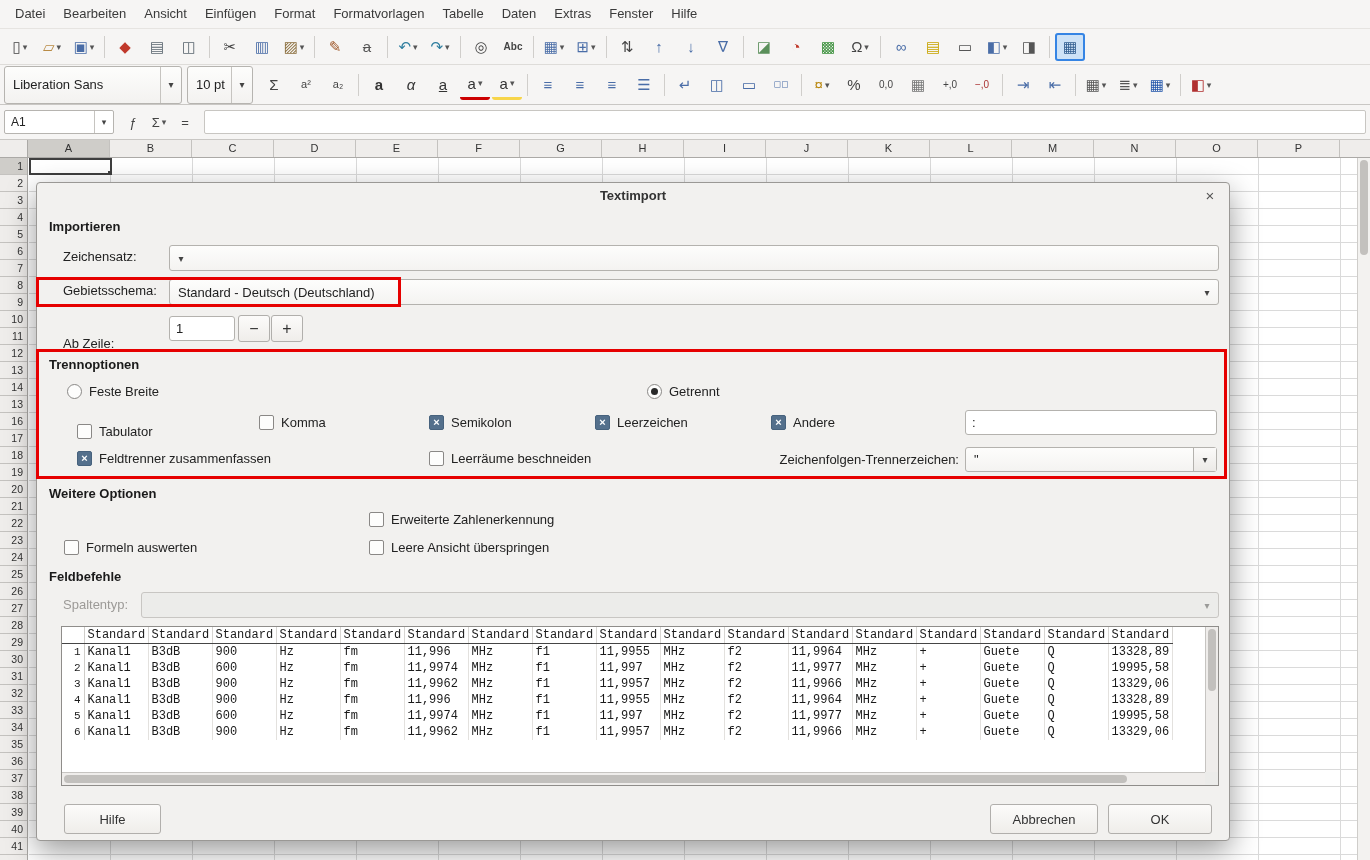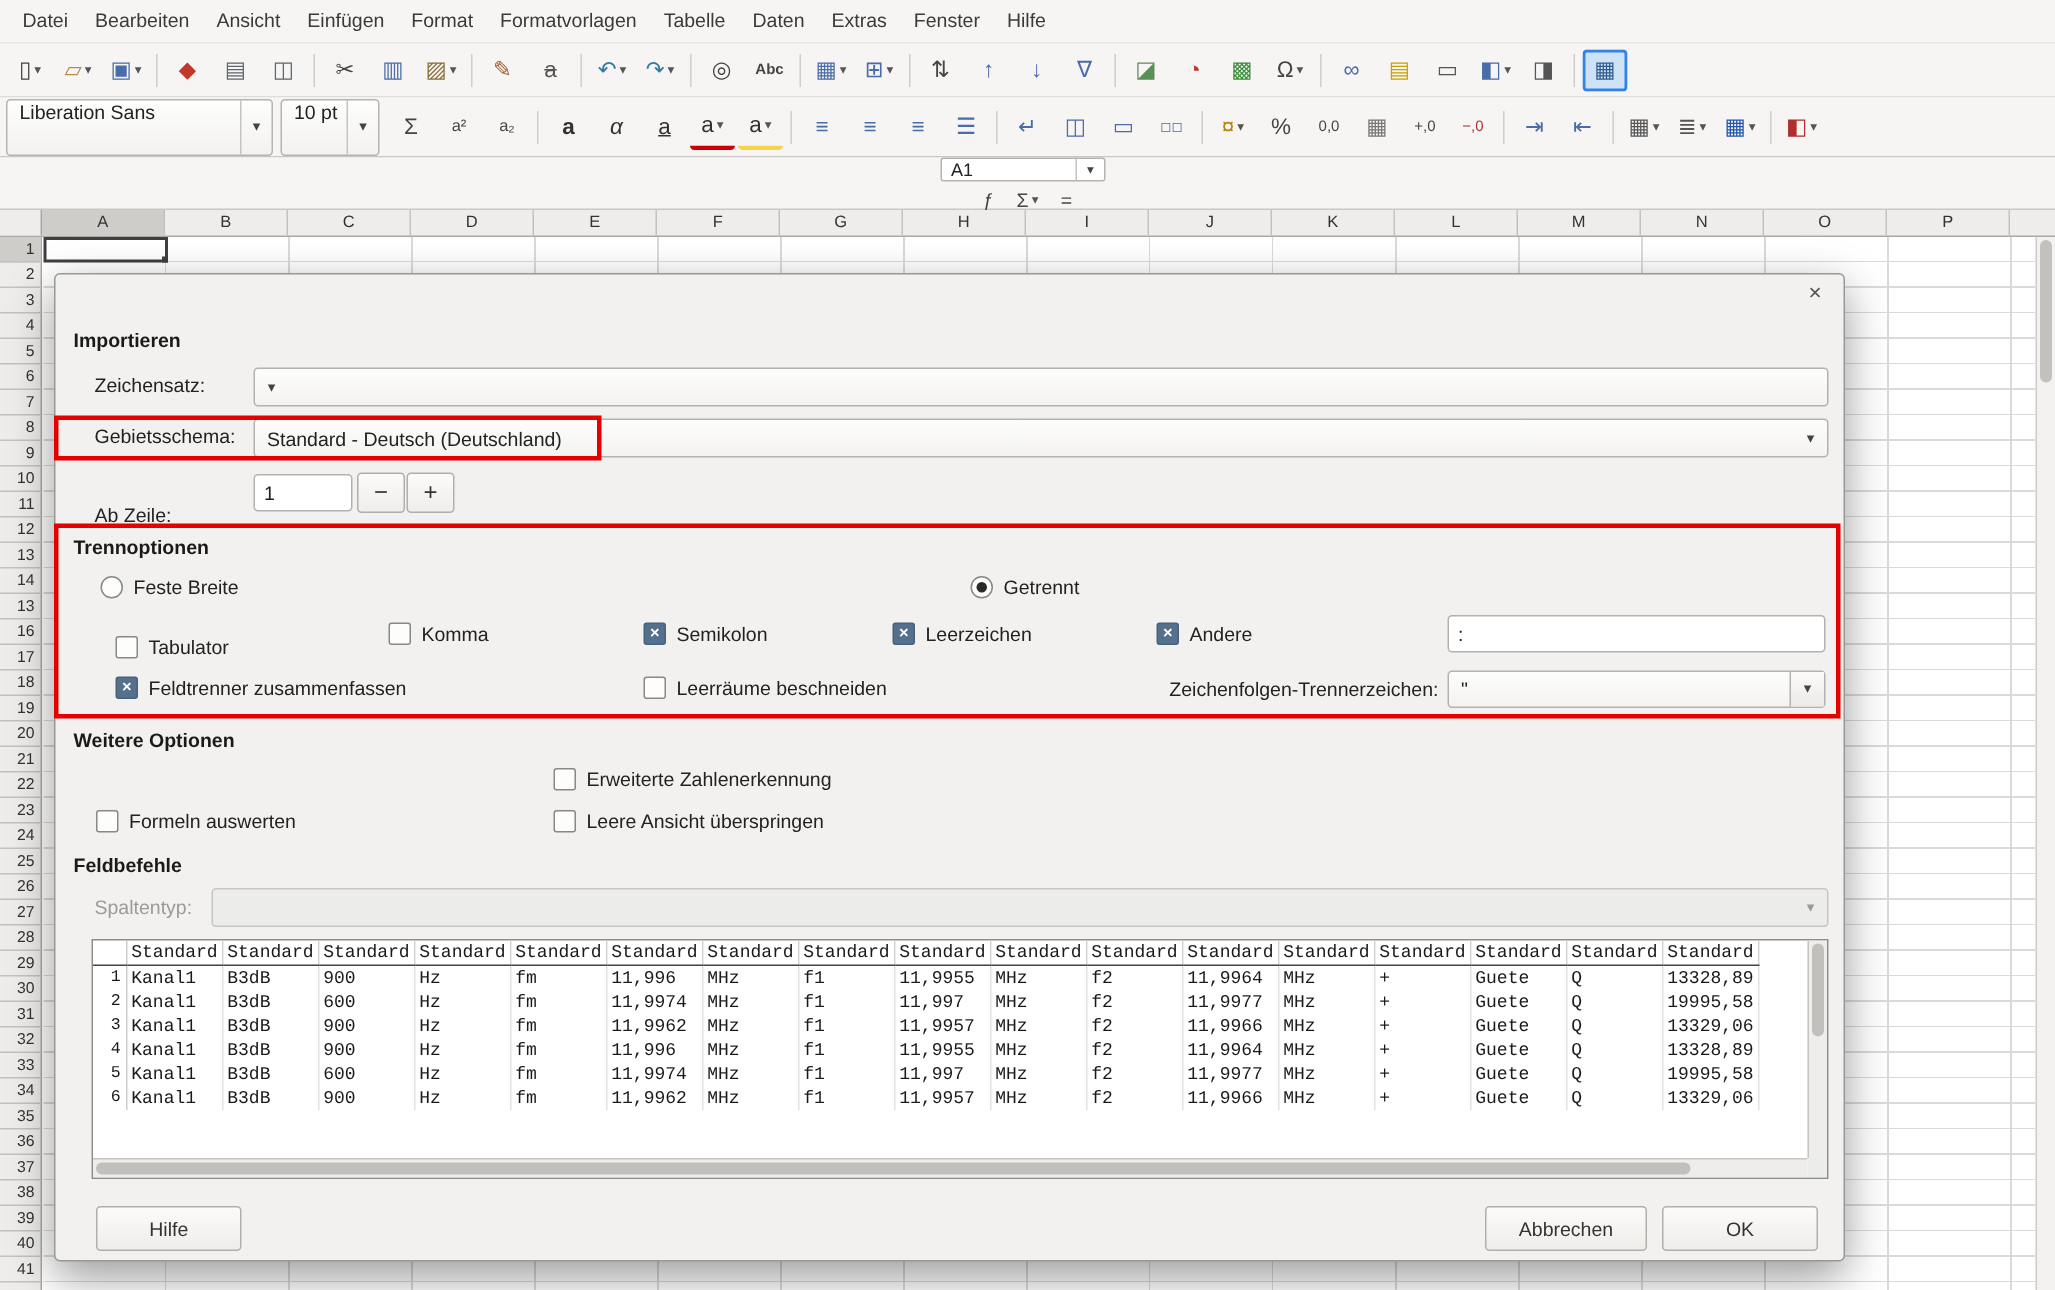--- a/index.html
+++ b/index.html
@@ -11,27 +11,27 @@
   .tb1{height:36px;border-bottom:1px solid #dedcd9;}
   .tb2{height:40px;border-bottom:1px solid #c9c7c4;}
   .tbtn{height:28px;min-width:30px;display:flex;align-items:center;justify-content:center;margin:0 1px;border-radius:3px;font-size:15px;color:#444;}
   .tbtn.small{height:24px;min-width:24px;font-size:13px;}
   .tbtn .glyph{line-height:1;}
   .tbtn .glyph:empty{display:none;}
   .tbtn .drop{font-size:9px;color:#555;margin-left:2px;}
   .tbtn .drop:empty{display:none;}
   .toolbar div[data-name="toolbar-separator"],.fb-icons div[data-name="toolbar-separator"]{min-width:1px;width:1px;height:22px;background:#d0cecb;margin:0 4px;padding:0;border-radius:0;}
   [data-active="1"]{box-shadow:inset 0 0 0 2px #3584e4;background:#cde2f7;}
-  .fontbox,.sizebox{height:38px;background:linear-gradient(#fdfdfc,#f3f2f0);border:1px solid #b6b4b0;border-radius:3px;display:flex;align-items:flex-start;font-size:13px;color:#222;margin-right:5px;box-sizing:border-box;}
+  .fontbox,.sizebox{height:38px;background:linear-gradient(#fdfdfc,#f3f2f0);border:1px solid #b6b4b0;border-radius:3px;display:flex;align-items:center;font-size:13px;color:#222;margin-right:5px;box-sizing:border-box;}
   .fontbox{width:178px;}
   .sizebox{width:66px;}
   .fb-val{flex:1;padding-left:8px;white-space:nowrap;overflow:hidden;}
   .fb-arr{width:20px;text-align:center;font-size:10px;color:#444;border-left:1px solid #c6c4c0;align-self:stretch;display:flex;align-items:center;justify-content:center;}
   
-  .formulabar{height:35px;background:#f6f5f4;border-bottom:1px solid #c9c7c4;display:flex;align-items:center;padding:0 4px;box-sizing:border-box;flex-direction:column;}
+  .formulabar{height:35px;background:#f6f5f4;border-bottom:1px solid #c9c7c4;display:flex;align-items:center;padding:0 4px;box-sizing:border-box;}
   .namebox{width:110px;height:24px;background:#fff;border:1px solid #b6b4b0;border-radius:2px;display:flex;align-items:center;font-size:12px;margin-right:6px;box-sizing:border-box;}
   .nb-val{flex:1;padding-left:6px;color:#222;}
   .nb-arrow{width:18px;text-align:center;font-size:9px;color:#444;border-left:1px solid #c6c4c0;align-self:stretch;display:flex;align-items:center;justify-content:center;}
   .fb-icons{display:flex;align-items:center;}
   .fx-input{flex:1;height:24px;background:#fff;border:1px solid #c8c6c2;border-radius:2px;margin-left:6px;font-size:13px;padding:0 6px;box-sizing:border-box;}
   
   .sheet{position:relative;height:721px;}
   .colheads{display:flex;height:18px;background:#efedeb;border-bottom:1px solid #aba9a6;box-sizing:border-box;}
   .sheet-corner{width:28px;border-right:1px solid #aba9a6;background:#efedeb;box-sizing:border-box;}
   .colhead{width:82px;font-size:11px;color:#333;text-align:center;line-height:17px;border-right:1px solid #c4c2bf;box-sizing:border-box;}
@@ -501,20 +501,21 @@
     </div>
   <div class="gridarea" data-name="spreadsheet-cells">
     <div class="cellsel" data-name="cell-selection-a1"></div>
   </div>
   <div class="vscroll" data-name="vertical-scrollbar">
     <div class="vthumb" data-name="vertical-scrollbar-thumb"></div>
   </div>
 </div>
 
 <div class="dialog" data-name="textimport-dialog">
+  <div class="dlg-title" data-name="dialog-title">Textimport</div>
   <div class="dlg-close" data-name="close-icon">×</div>
 
   <div class="dlg-h" style="left:12px;top:36px" data-name="section-heading-importieren">Importieren</div>
 
   <div class="dlg-label" style="left:26px;top:66px" data-name="charset-label">Zeichensatz:</div>
   <div class="combo" style="left:132px;top:62px;width:1050px" data-name="charset-select">
     <span class="combo-arrow" data-name="chevron-down-icon">▾</span>
   </div>
 
   <div class="dlg-label" style="left:26px;top:100px" data-name="locale-label">Gebietsschema:</div>

